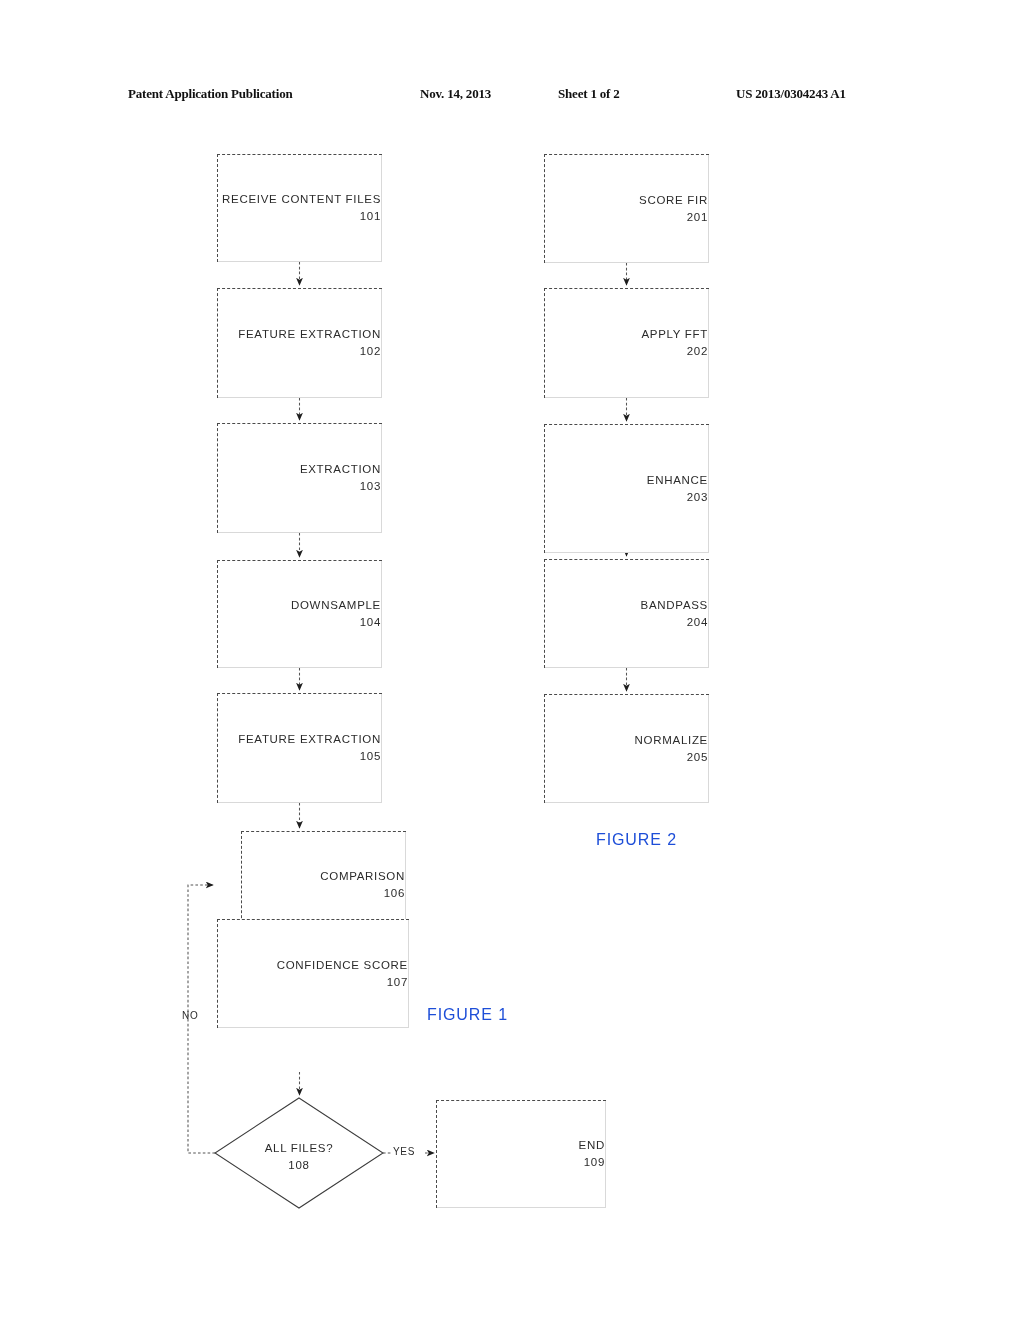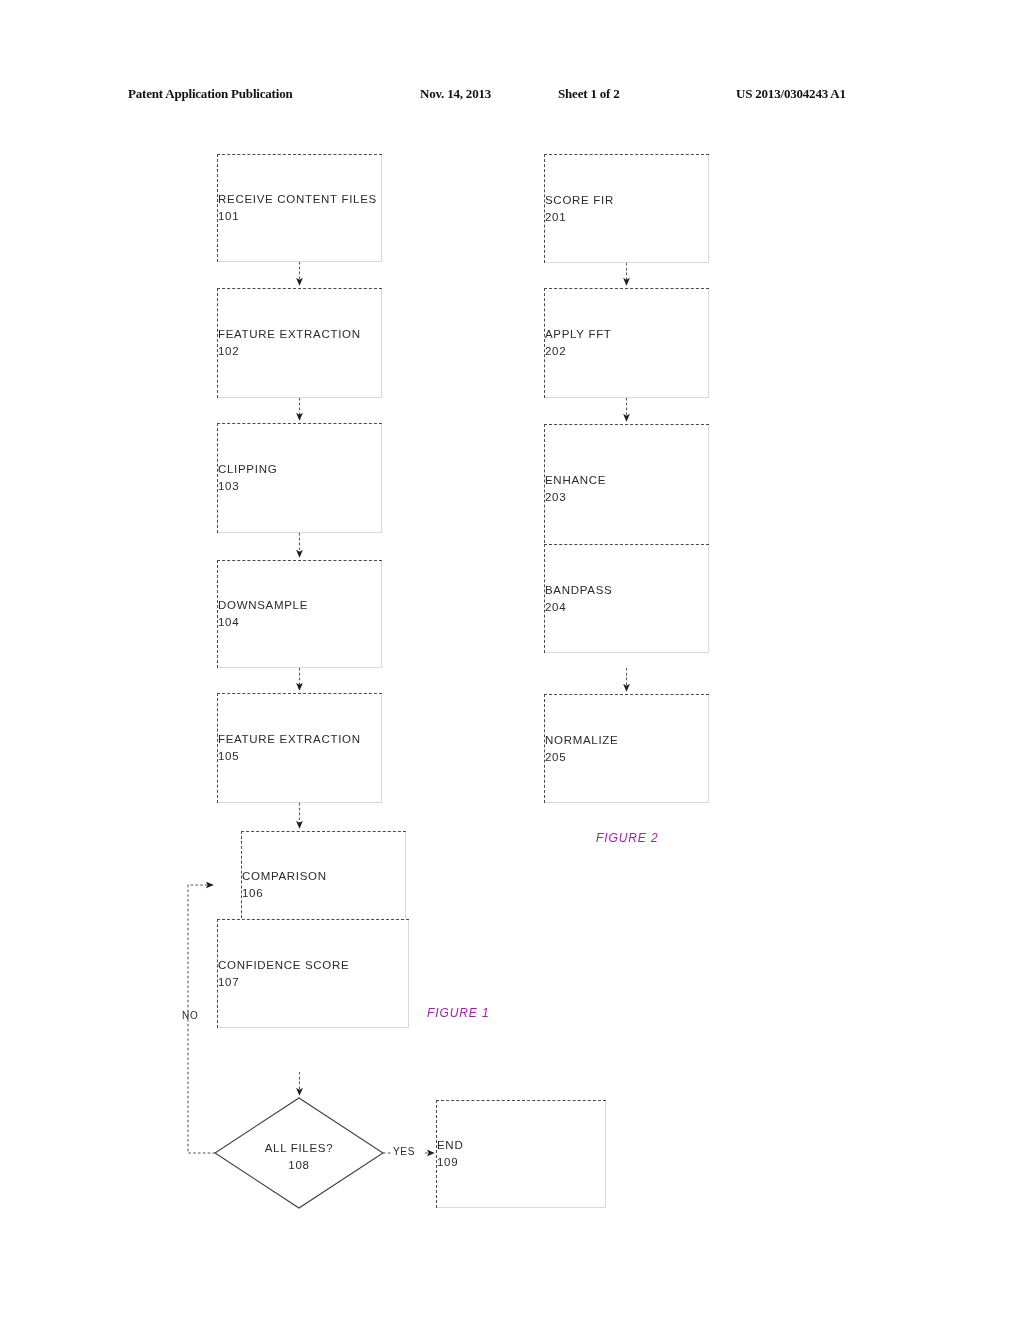--- a/index.html
+++ b/index.html
@@ -45,21 +45,21 @@
   }
 
   
   .proc-box {
     position: absolute;
     box-sizing: border-box;
     border: 1px dashed #4a4a4a;
     background: #ffffff;
     display: flex;
     flex-direction: column;
-    align-items: flex-start;
+    align-items: flex-end;
     justify-content: center;
     line-height: 1.45;
   }
   .proc-box .box-title {
     font-size: 11.5px;
     letter-spacing: 0.7px;
     color: #2b2b2b;
     text-align: center;
     white-space: nowrap;
   }
@@ -107,25 +107,24 @@
     letter-spacing: 0.7px;
     color: #2b2b2b;
     white-space: nowrap;
   }
   #edge-label-no  { left: 182px; top: 1010px; }
   #edge-label-yes { left: 393px; top: 1146px; }
 
   
   .figure-caption {
     position: absolute;
-    font-size: 12px;
+    font-size: 16px;
     letter-spacing: 0.9px;
-    color: #a21caf;
-    white-space: nowrap;
-    font-style: italic;
+    color: #1d4ed8;
+    white-space: nowrap;
   }
   #figure-1-caption { left: 427px; top: 1006px; }
   #figure-2-caption { left: 596px; top: 831px; }
 
   svg { display: block; }
 </style>
 </head>
 <body>
 
 <div id="page-header">
@@ -172,21 +171,21 @@
   <div class="box-title">RECEIVE CONTENT FILES</div>
   <div class="box-ref">101</div>
 </div>
 
 <div class="proc-box" style="left:217px; top:288px; width:165px; height:110px;">
   <div class="box-title">FEATURE EXTRACTION</div>
   <div class="box-ref">102</div>
 </div>
 
 <div class="proc-box" style="left:217px; top:423px; width:165px; height:110px;">
-  <div class="box-title">CLIPPING</div>
+  <div class="box-title">EXTRACTION</div>
   <div class="box-ref">103</div>
 </div>
 
 <div class="proc-box" style="left:217px; top:560px; width:165px; height:108px;">
   <div class="box-title">DOWNSAMPLE</div>
   <div class="box-ref">104</div>
 </div>
 
 <div class="proc-box" style="left:217px; top:693px; width:165px; height:110px;">
   <div class="box-title">FEATURE EXTRACTION</div>
@@ -223,21 +222,21 @@
 <div class="proc-box" style="left:544px; top:288px; width:165px; height:110px;">
   <div class="box-title">APPLY FFT</div>
   <div class="box-ref">202</div>
 </div>
 
 <div class="proc-box" style="left:544px; top:424px; width:165px; height:129px;">
   <div class="box-title">ENHANCE</div>
   <div class="box-ref">203</div>
 </div>
 
-<div class="proc-box" style="left:544px; top:544px; width:165px; height:109px;">
+<div class="proc-box" style="left:544px; top:559px; width:165px; height:109px;">
   <div class="box-title">BANDPASS</div>
   <div class="box-ref">204</div>
 </div>
 
 <div class="proc-box" style="left:544px; top:694px; width:165px; height:109px;">
   <div class="box-title">NORMALIZE</div>
   <div class="box-ref">205</div>
 </div>
 
 <div class="edge-label" id="edge-label-no">NO</div>

